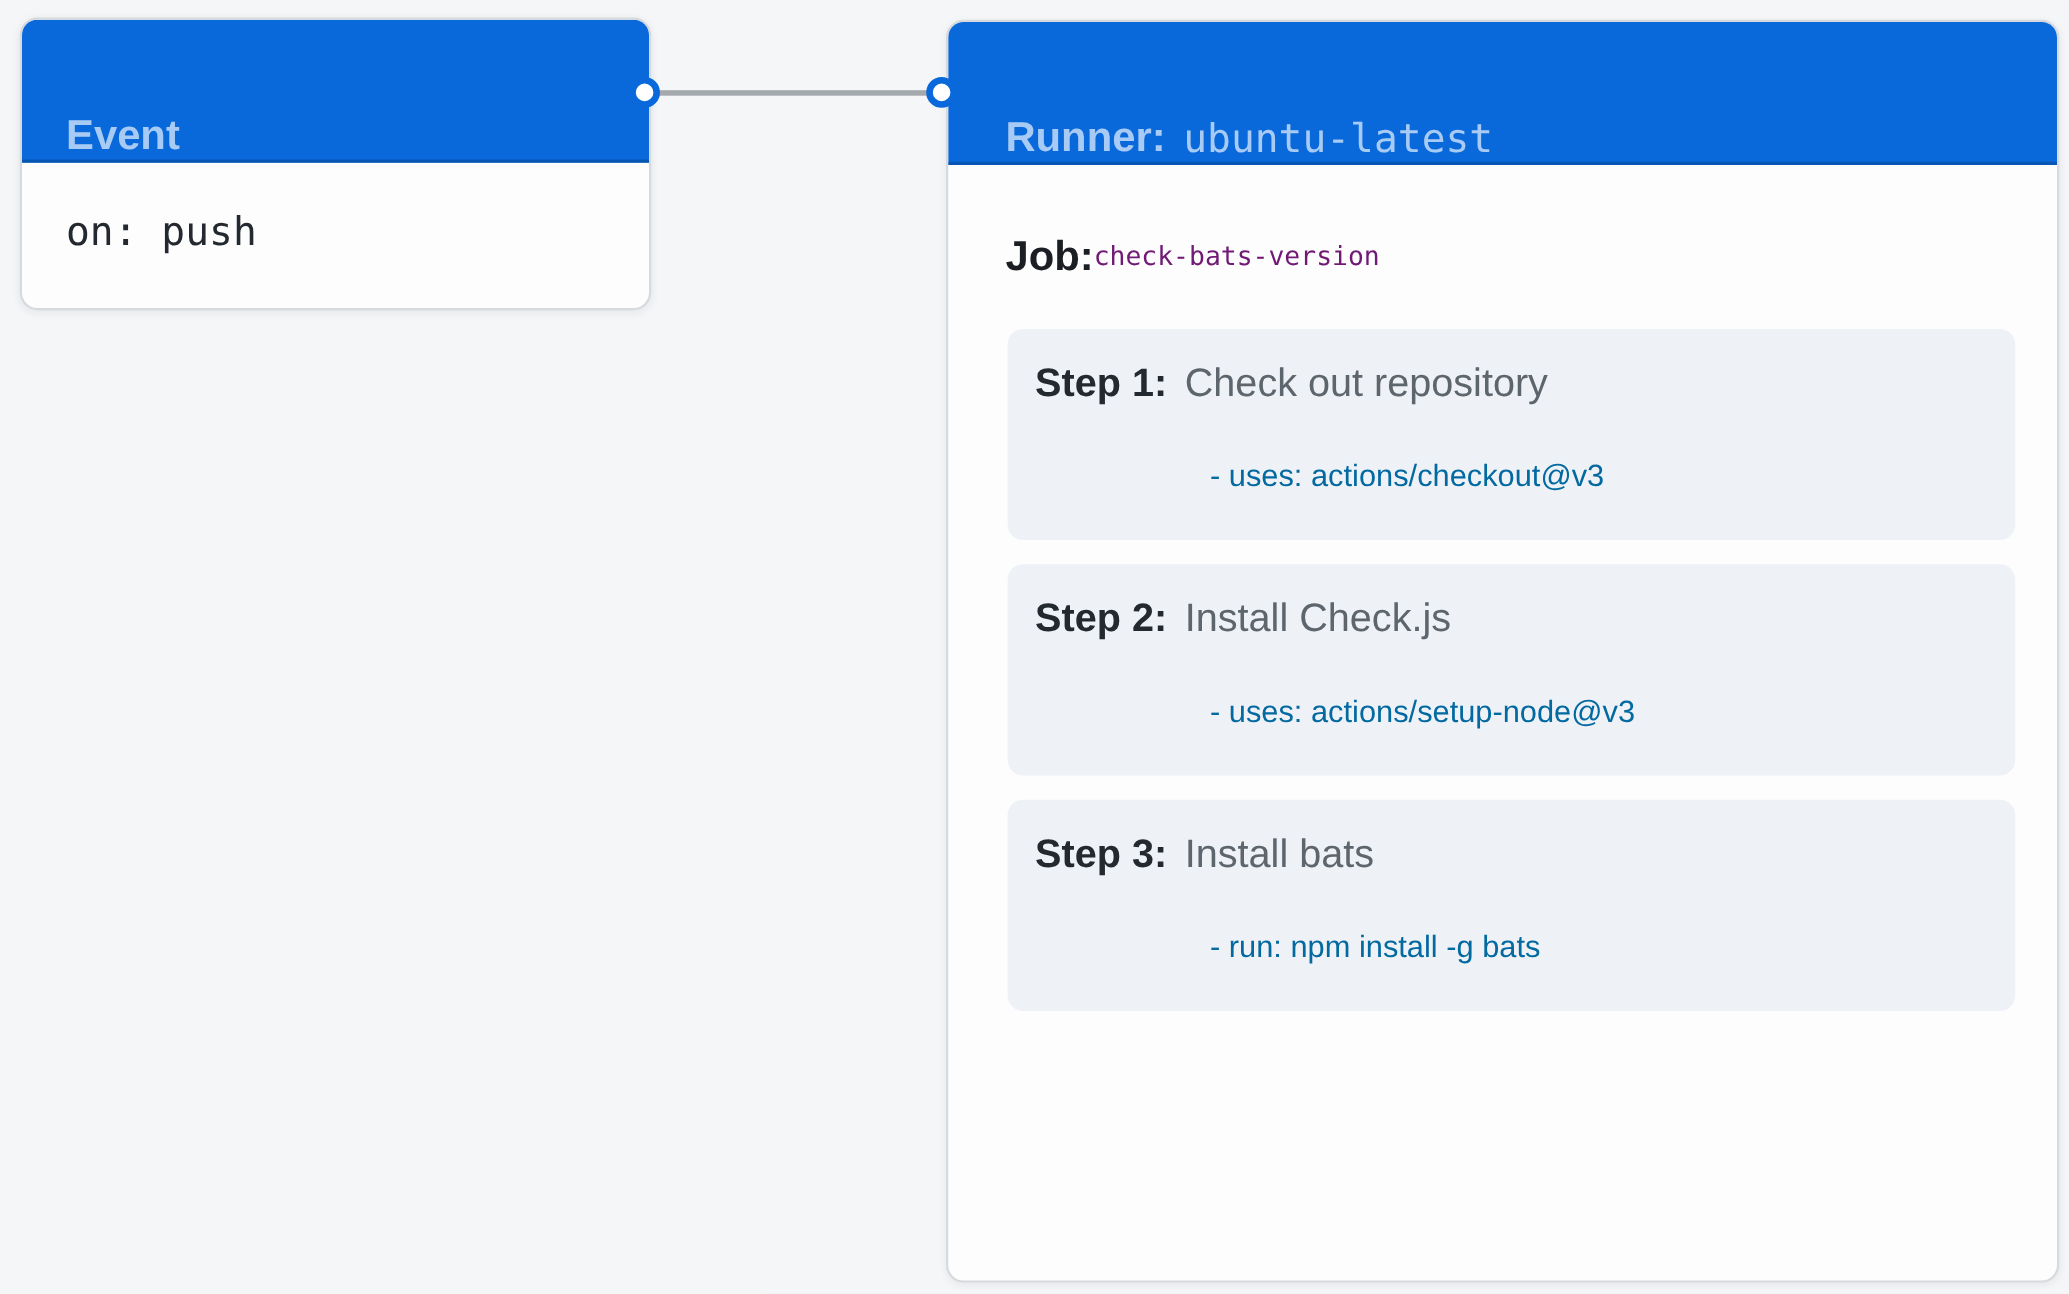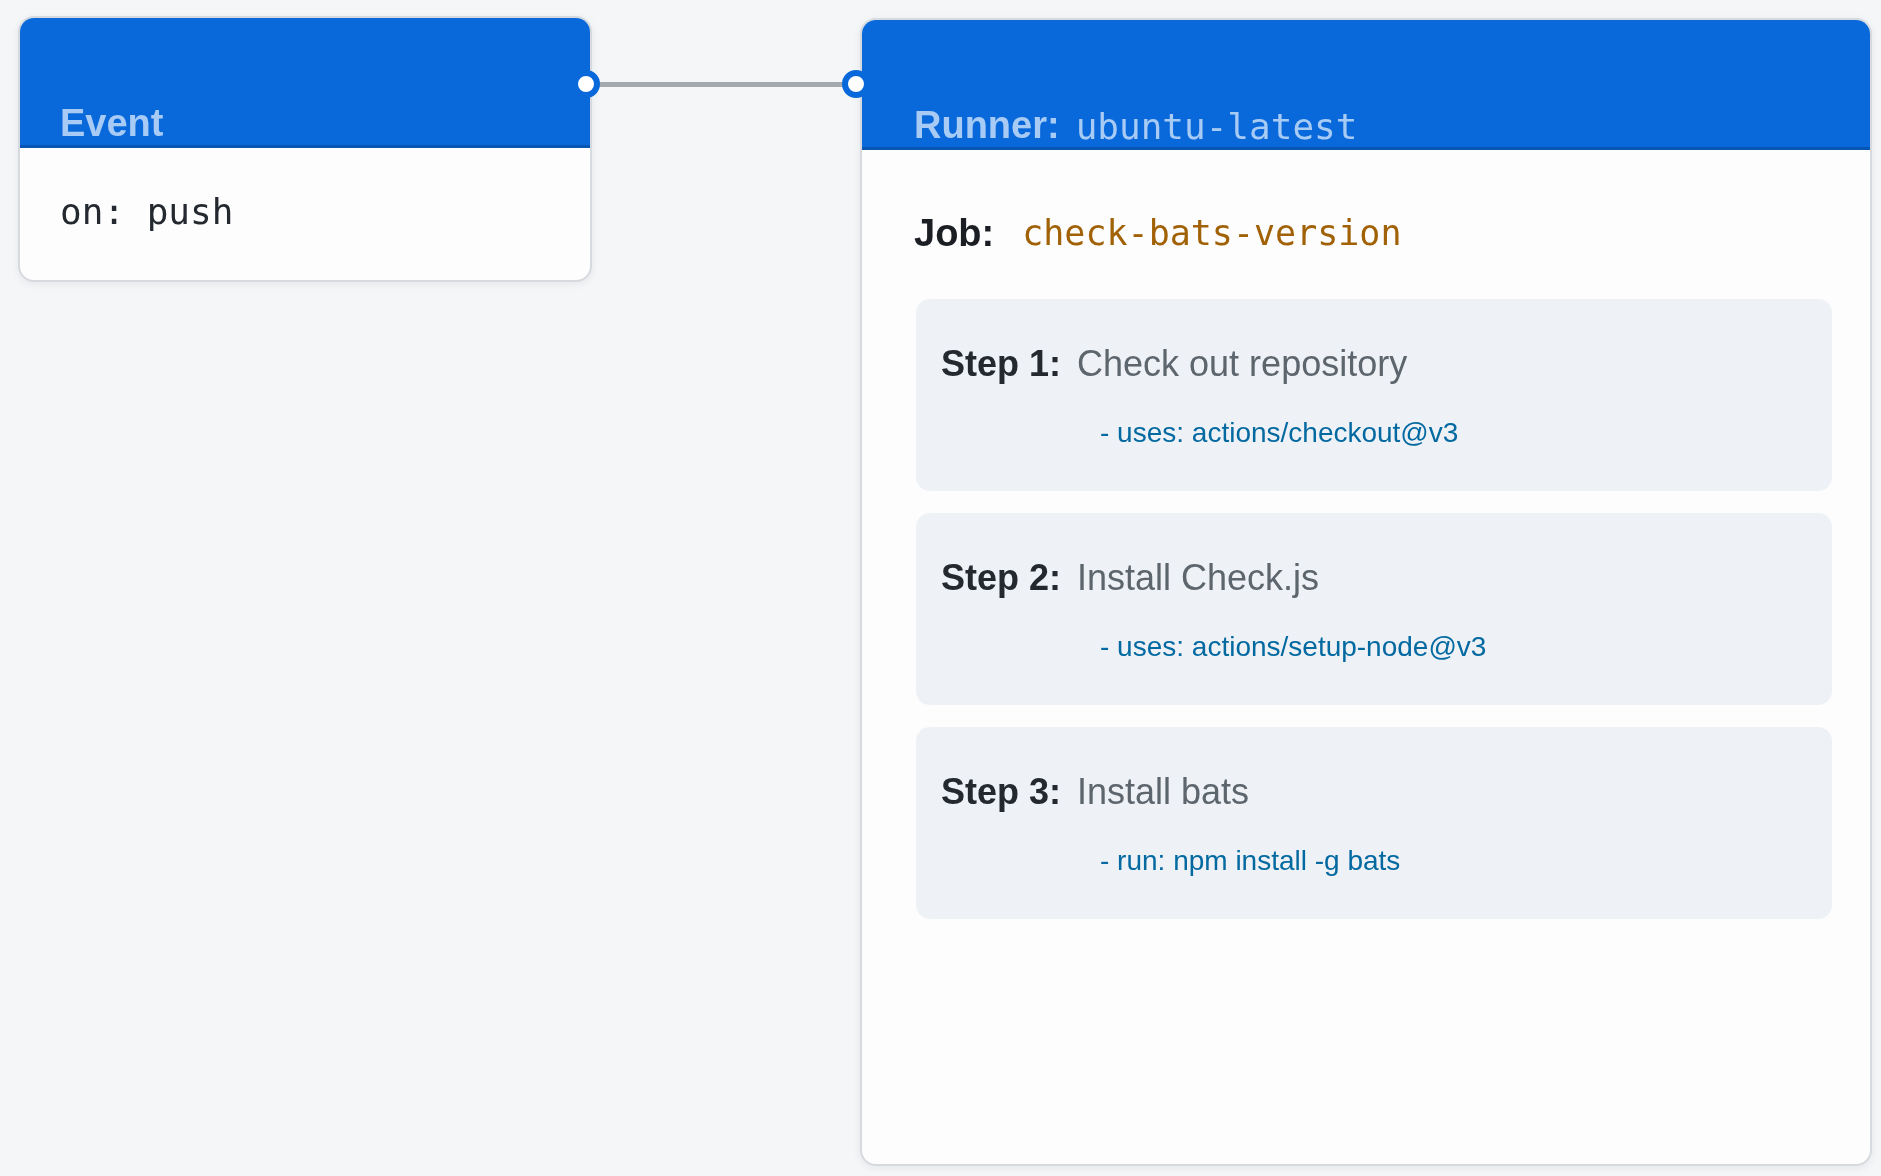--- a/index.html
+++ b/index.html
@@ -32,33 +32,33 @@
   .code-dark { color:#24292f; font-size:36px; font-family:"DejaVu Sans Mono", monospace; }
 
   
   .runner-card { left:860px; top:18px; width:1008px; height:1144px; }
   .runner-card .card-header { padding-left:52px; }
   .job-line {
     position:absolute; left:52px; top:188px; height:50px;
     display:flex; align-items:center;
   }
   .job-label { color:#1b1f24; font-weight:bold; font-size:38px; }
-  .job-value { color:#a16207; font-size:35px; font-family:"DejaVu Sans Mono", monospace; margin-left:28px; }
+  .job-value { color:#701a75; font-size:24px; font-family:"DejaVu Sans Mono", monospace; margin-left:0; }
 
   .step-box {
     position:absolute; left:54px; width:916px; height:192px;
     background:#eef1f5; border-radius:14px;
   }
   .step-box.s0 { top:279px; }
   .step-box.s1 { top:493px; }
   .step-box.s2 { top:707px; }
   .step-box.s3 { top:921px; }
   .step-title-row {
     position:absolute; left:25px; top:28px;
-    display:flex; align-items:flex-start;margin-top:16px;
+    display:flex; align-items:flex-start;
   }
   .step-label { color:#24292f; font-weight:bold; font-size:36px; }
   .step-title { color:#5d656d; font-size:36px; margin-left:16px; }
   .step-code {
     position:absolute; left:184px; top:118px;
     color:#0369a1; font-size:28px;
     font-family:Liberation Sans, sans-serif;
     white-space:pre;
   }
 

